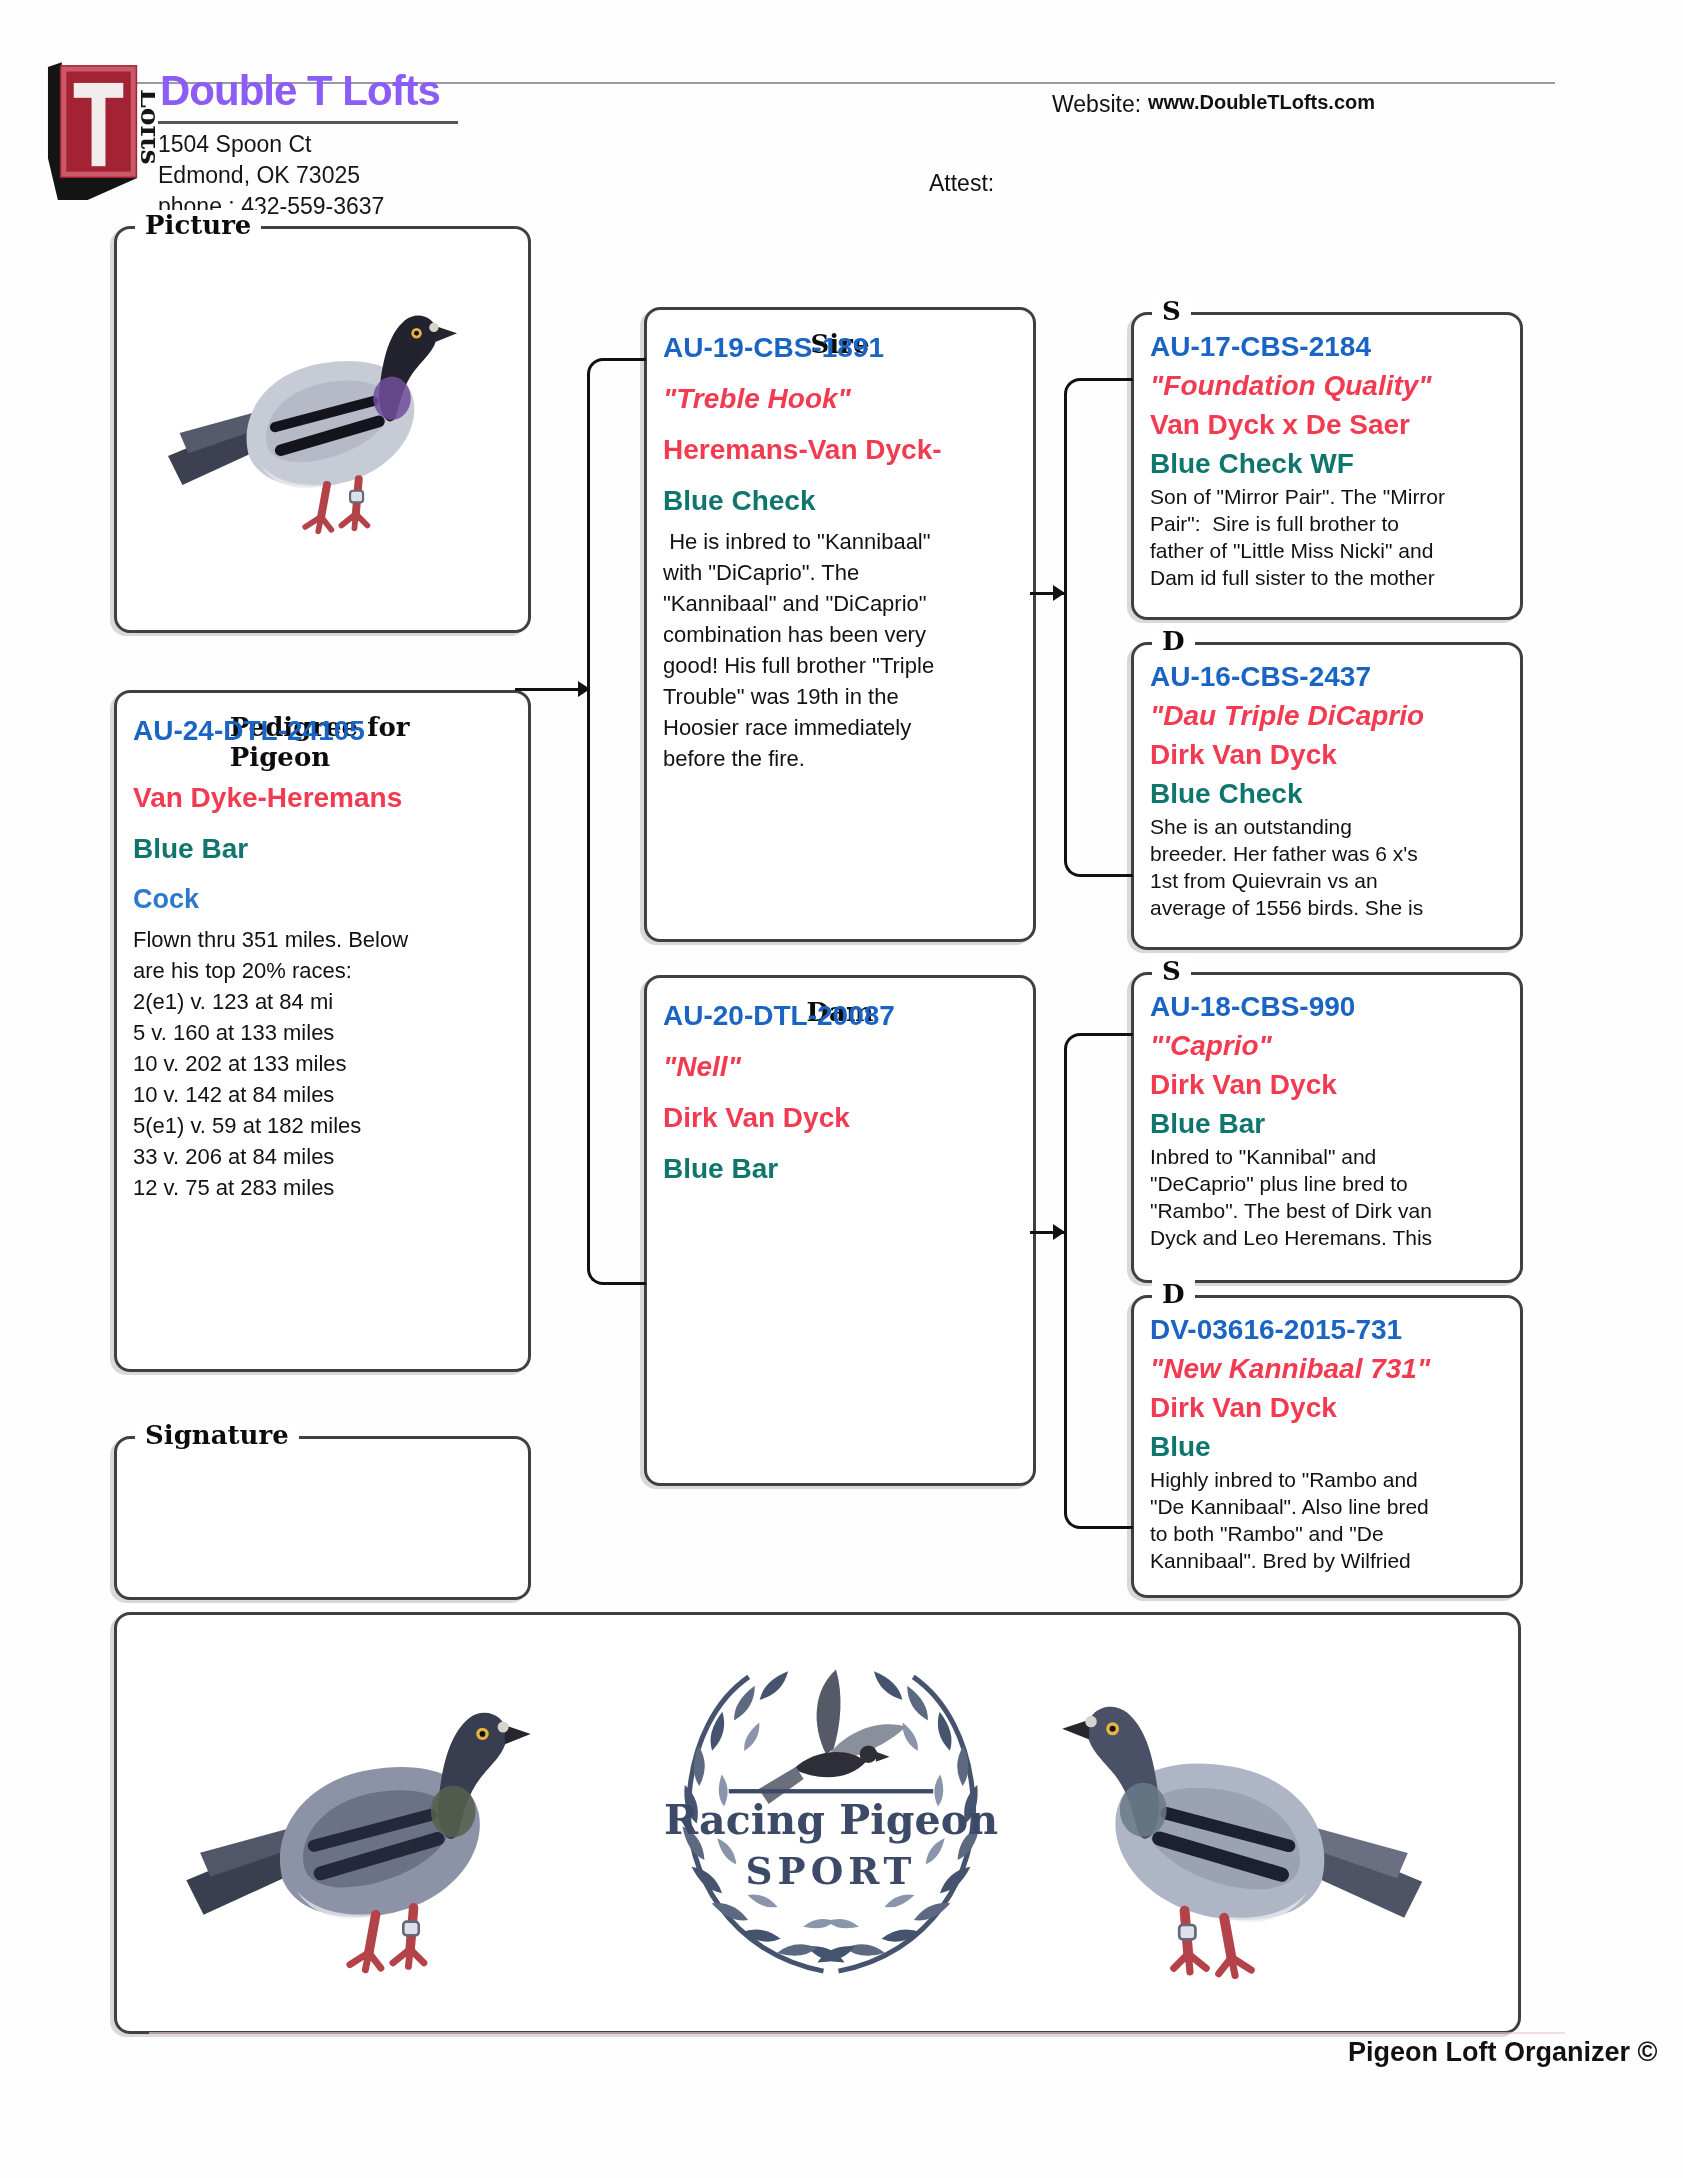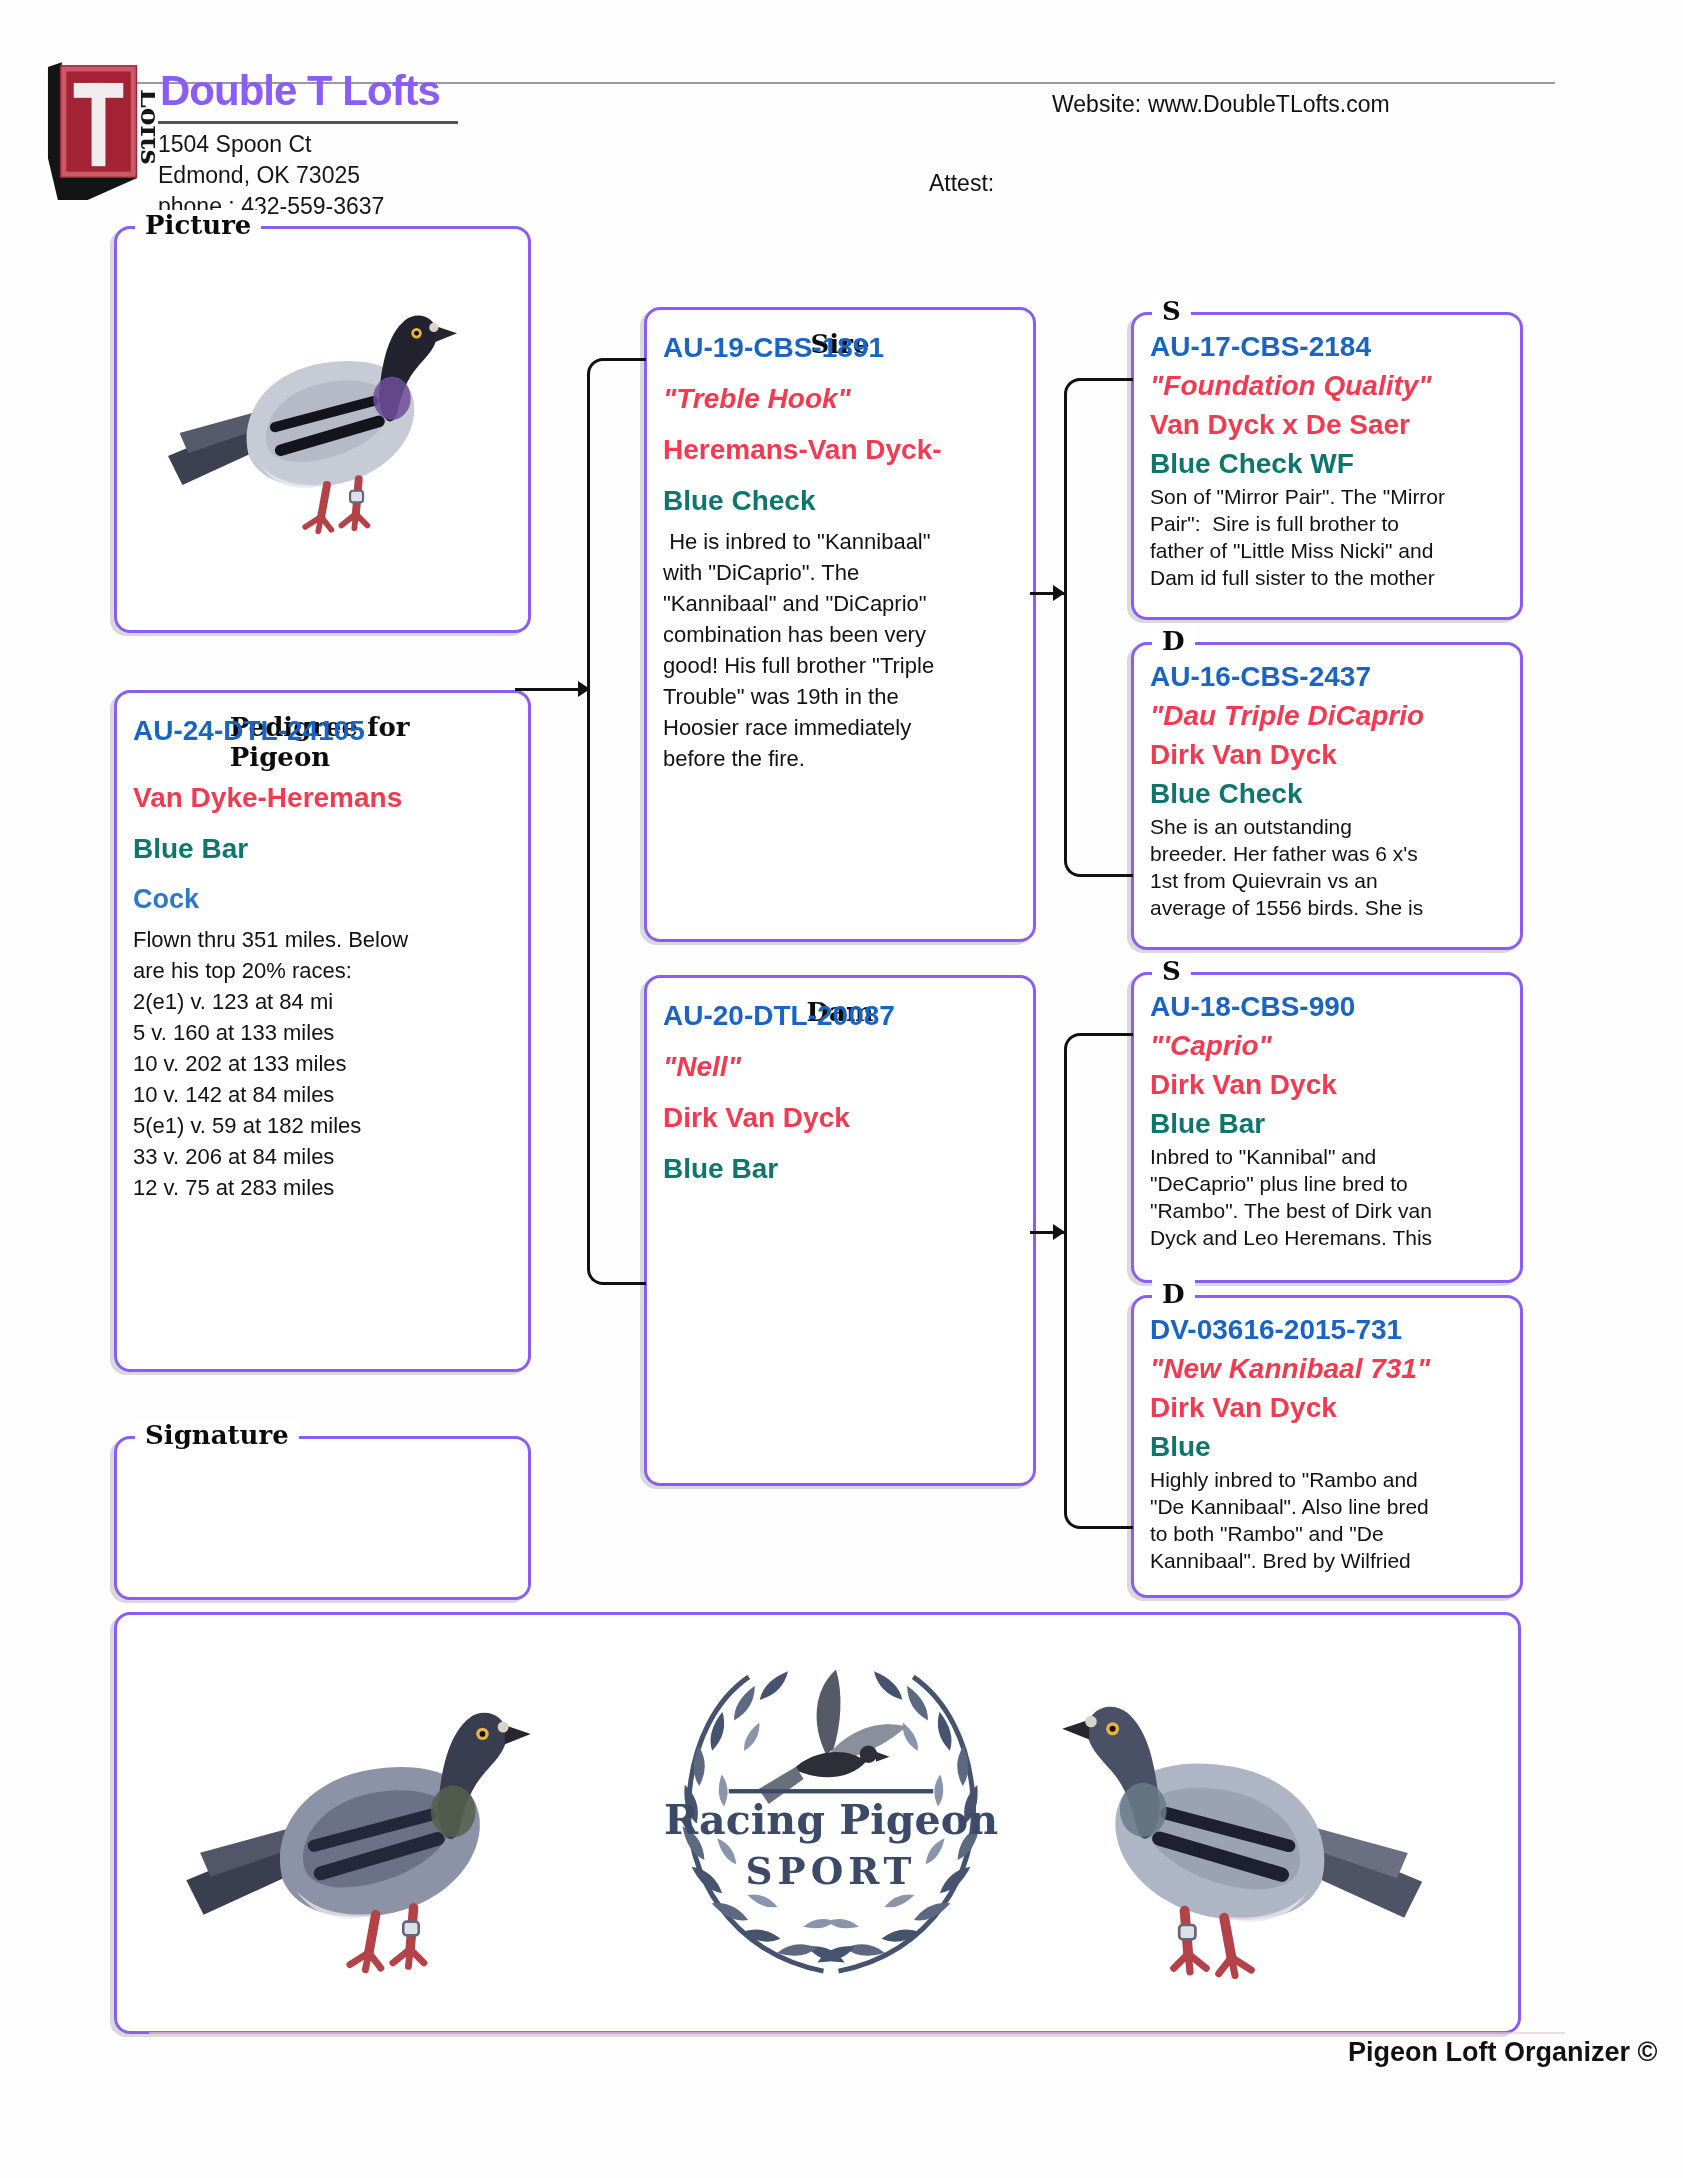--- a/index.html
+++ b/index.html
@@ -5,24 +5,24 @@
   html,body{margin:0;padding:0;background:#ffffff;}
   #page{position:relative;width:1683px;height:2178px;background:#fefefe;overflow:hidden;
         font-family:"Liberation Sans",sans-serif;color:#111;}
   .abs{position:absolute;}
   
   #top-rule{left:50px;top:82px;width:1505px;border-top:2px solid #9a9aa2;}
   #page-title{left:158px;top:67px;font-size:42px;font-weight:bold;letter-spacing:-1px;
               border-bottom:3px solid #555;padding:0 18px 6px 2px;color:#8b5cf6;}
   #address{left:158px;top:129px;font-size:23px;line-height:31px;color:#151515;}
   #website-label{left:1052px;top:91px;font-size:23px;}
-  #website-url{left:1148px;top:91px;font-size:23px;}
+  #website-url{left:1148px;top:91px;font-size:20px;font-weight:bold;}
   #attest-label{left:929px;top:170px;font-size:23px;}
   
-  .pbox{position:absolute;border:3px solid #8b5cf6;border-radius:16px;background:#fff;
+  .pbox{position:absolute;border:3px solid #404040;border-radius:16px;background:#fff;
         box-shadow:-4px 3px 0 rgba(150,150,155,.35);}
   .plabel{position:absolute;top:-19px;background:#fff;padding:0 10px;color:#0c0c0c;
           font-family:"DejaVu Serif",serif;font-weight:bold;font-size:26px;line-height:30px;}
   .plabel.left{left:18px;}
   .plabel.center{left:50%;transform:translateX(-50%);margin-top:38px;}
   .pbody{position:absolute;inset:0;padding:12px 0 0 16px;overflow:hidden;}
   .hline{font-weight:bold;font-size:28px;}
   .roomy .hline{line-height:51px;}
   .tight .hline{line-height:39px;}
   .band{color:#1a64c4;}

